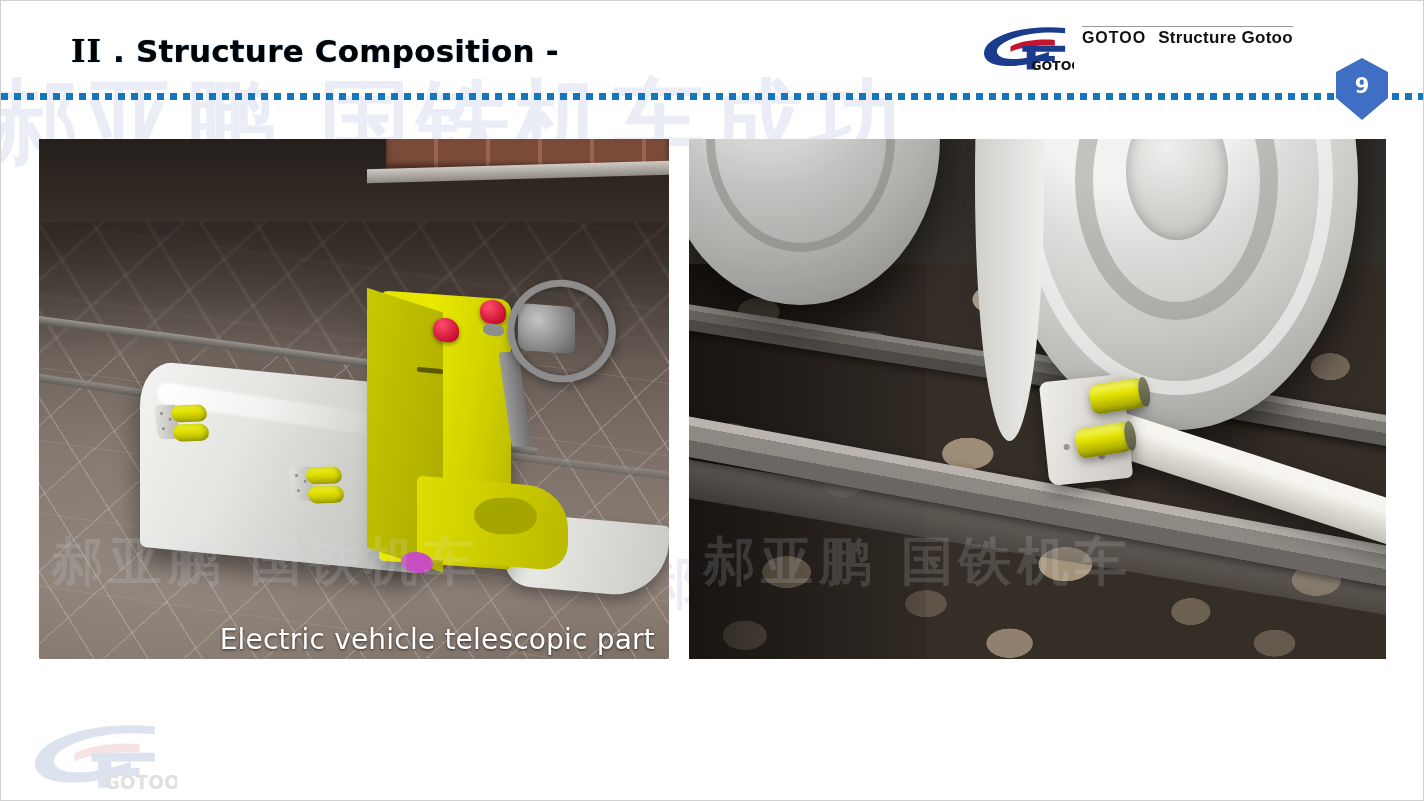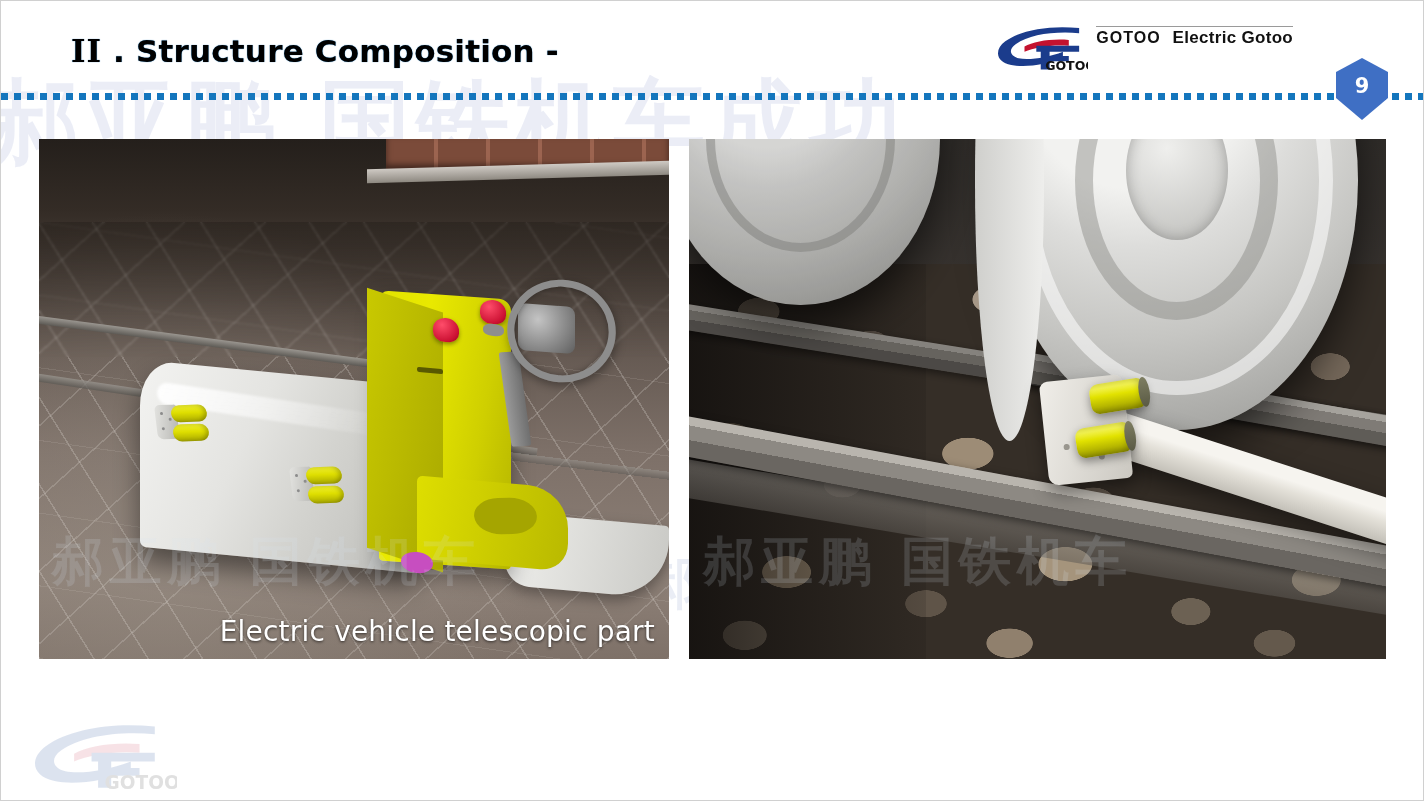--- a/index.html
+++ b/index.html
@@ -118,21 +118,21 @@
     position:absolute;
     z-index:3;
     overflow:hidden;
     background:#2a2520;
   }
   .fig-left  { left:38px;  top:138px; width:630px; height:520px; }
   .fig-right { left:688px; top:138px; width:697px; height:520px; }
 
   .fig-caption {
     position:absolute;
-    right:14px; bottom:10px;
+    right:14px; bottom:2px;
     color:#ffffff;
     font-size:28px;
     line-height:34px;
     letter-spacing:.2px;
     text-shadow:0 1px 3px rgba(0,0,0,.65);
     white-space:nowrap;
     z-index:40;
     font-family:"DejaVu Sans", sans-serif;
   }
 
@@ -439,21 +439,21 @@
         <path d="M118 6 C80 2 40 8 18 24 C2 36 6 52 26 56 C44 60 74 56 96 46 L96 38 C76 46 50 50 36 47 C24 44 22 35 32 28 C50 15 84 10 118 13 Z" fill="#1b3c8c"></path>
         <path d="M104 22 C80 20 56 24 44 31 L44 38 C58 32 82 28 104 30 Z" fill="#c4122f"></path>
         <path d="M60 30 L118 30 L118 38 L78 38 L78 44 L104 44 L104 51 L78 51 L78 62 L66 62 L66 38 L60 38 Z" fill="#1b3c8c"></path>
         <text x="72" y="63" font-family="DejaVu Sans, sans-serif" font-size="17" font-weight="700" fill="#111111">GOTOO</text>
       </svg>
     </span>
     <div class="logo-cn-wrap">
       <div class="logo-cn-rule"></div>
       <div class="logo-en-row">
         <span class="gotoo-sm">GOTOO</span>
-        <span>Electric Gotoo</span>
+        <span>Structure Gotoo</span>
       </div>
     </div>
   </div>
 
   <div class="hex">
     <svg width="58" height="64" viewBox="0 0 58 64" aria-hidden="true">
       <path d="M29 1 L55 15 L55 41 L29 63 L3 41 L3 15 Z" fill="#3f6fc4"></path>
     </svg>
     <div class="hex-num">9</div>
   </div>

